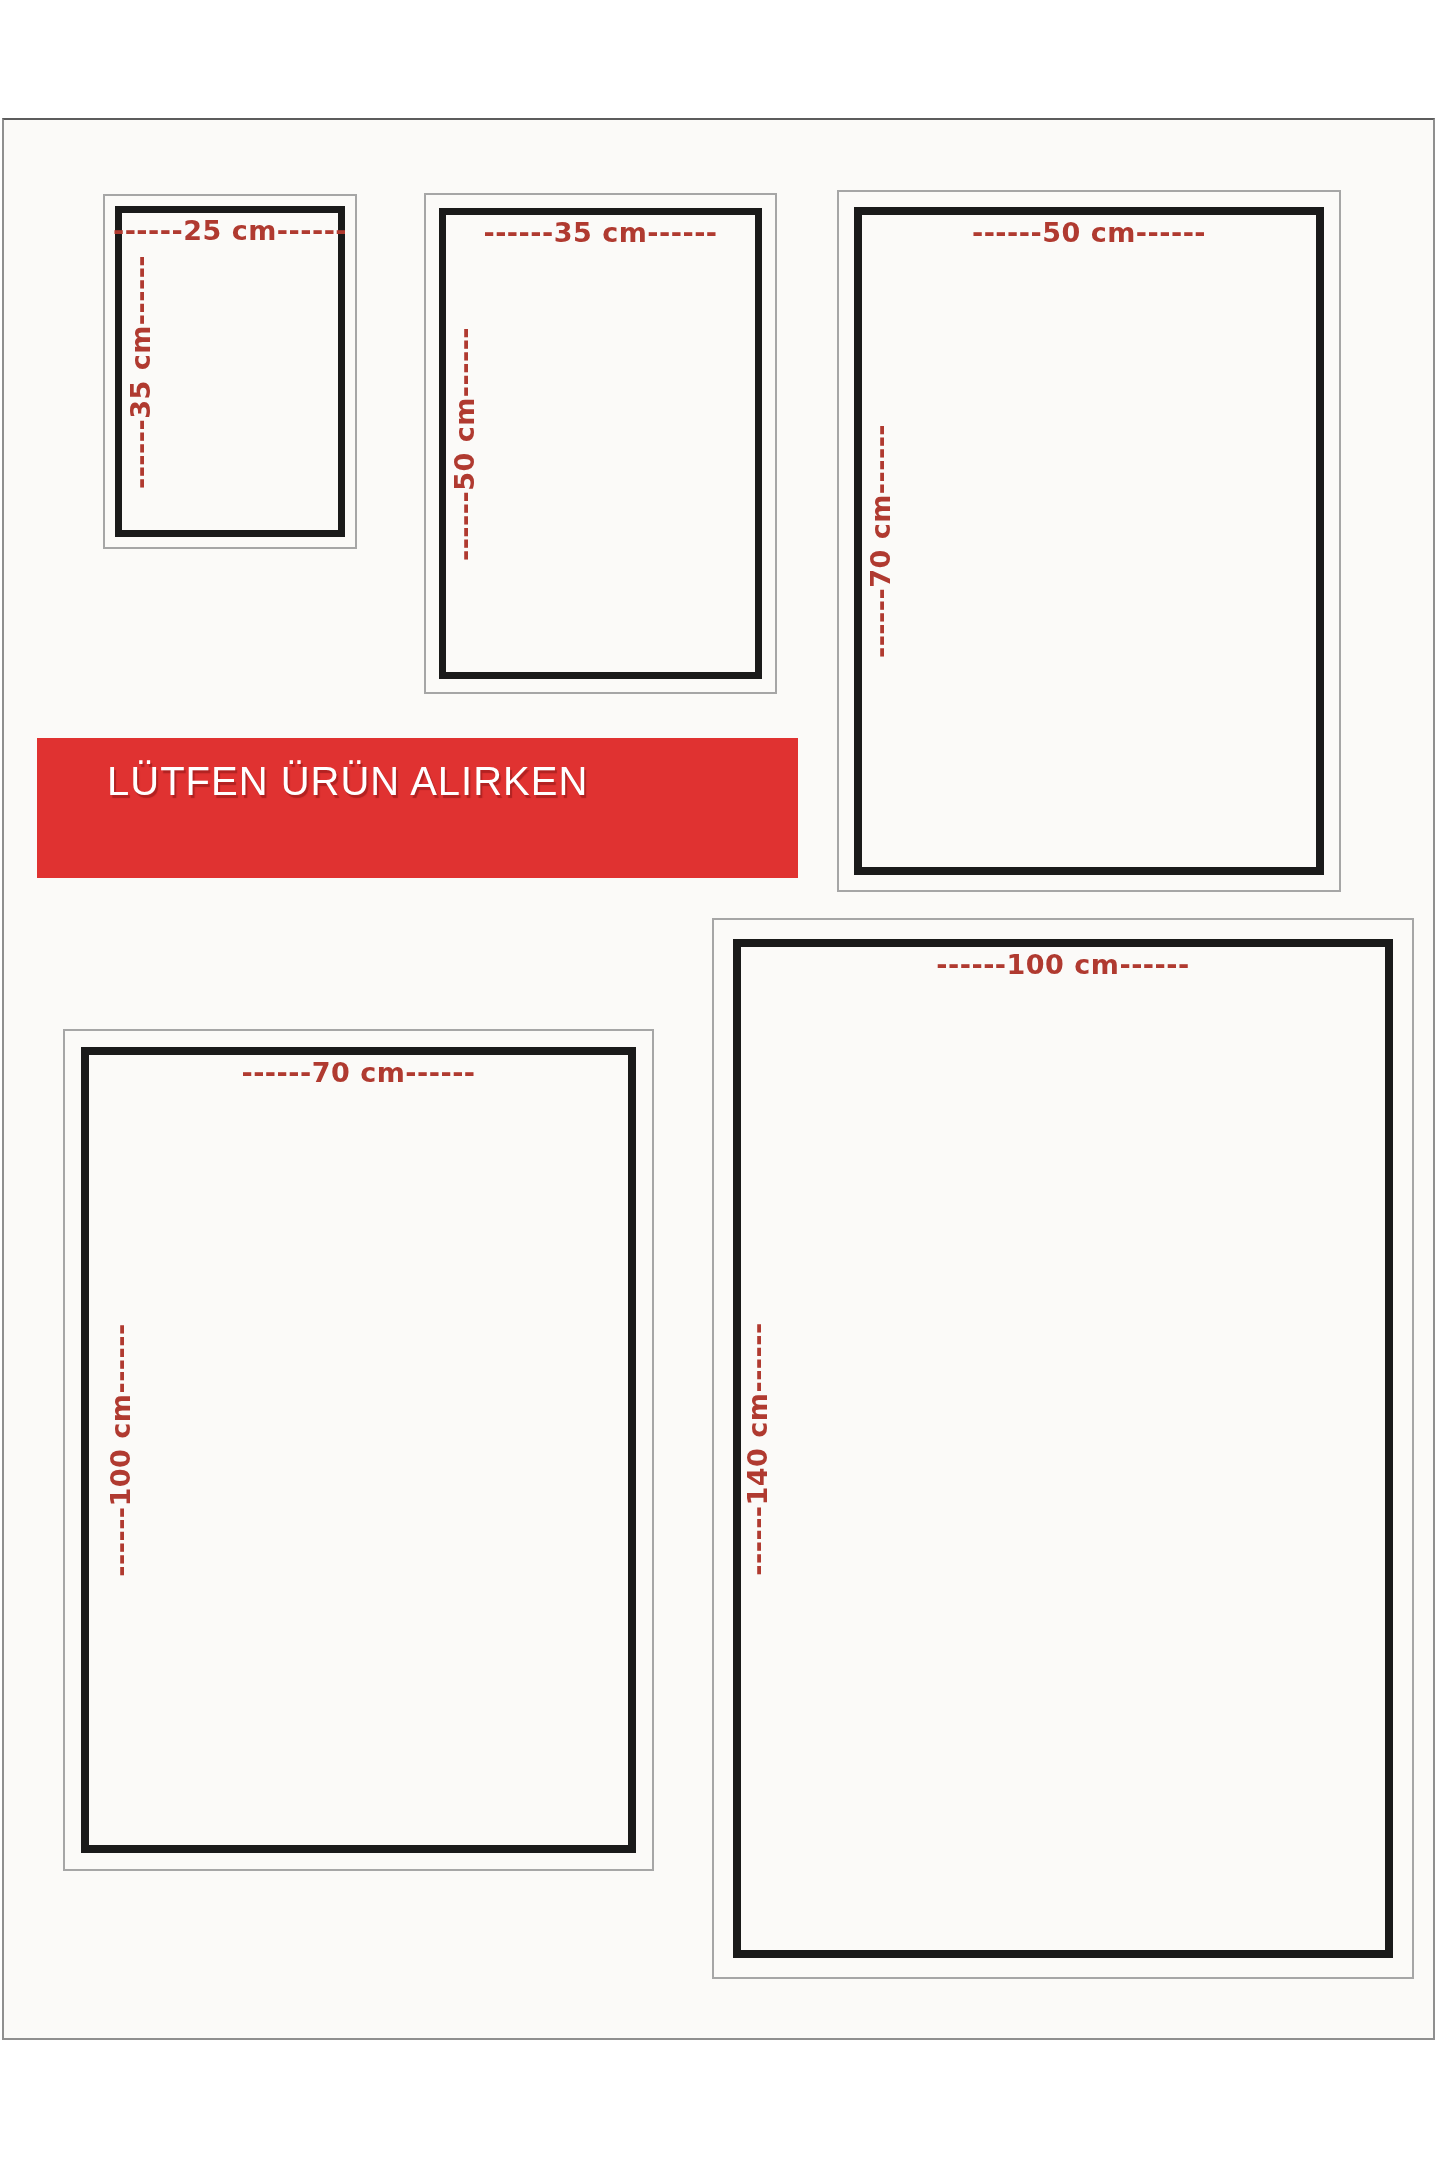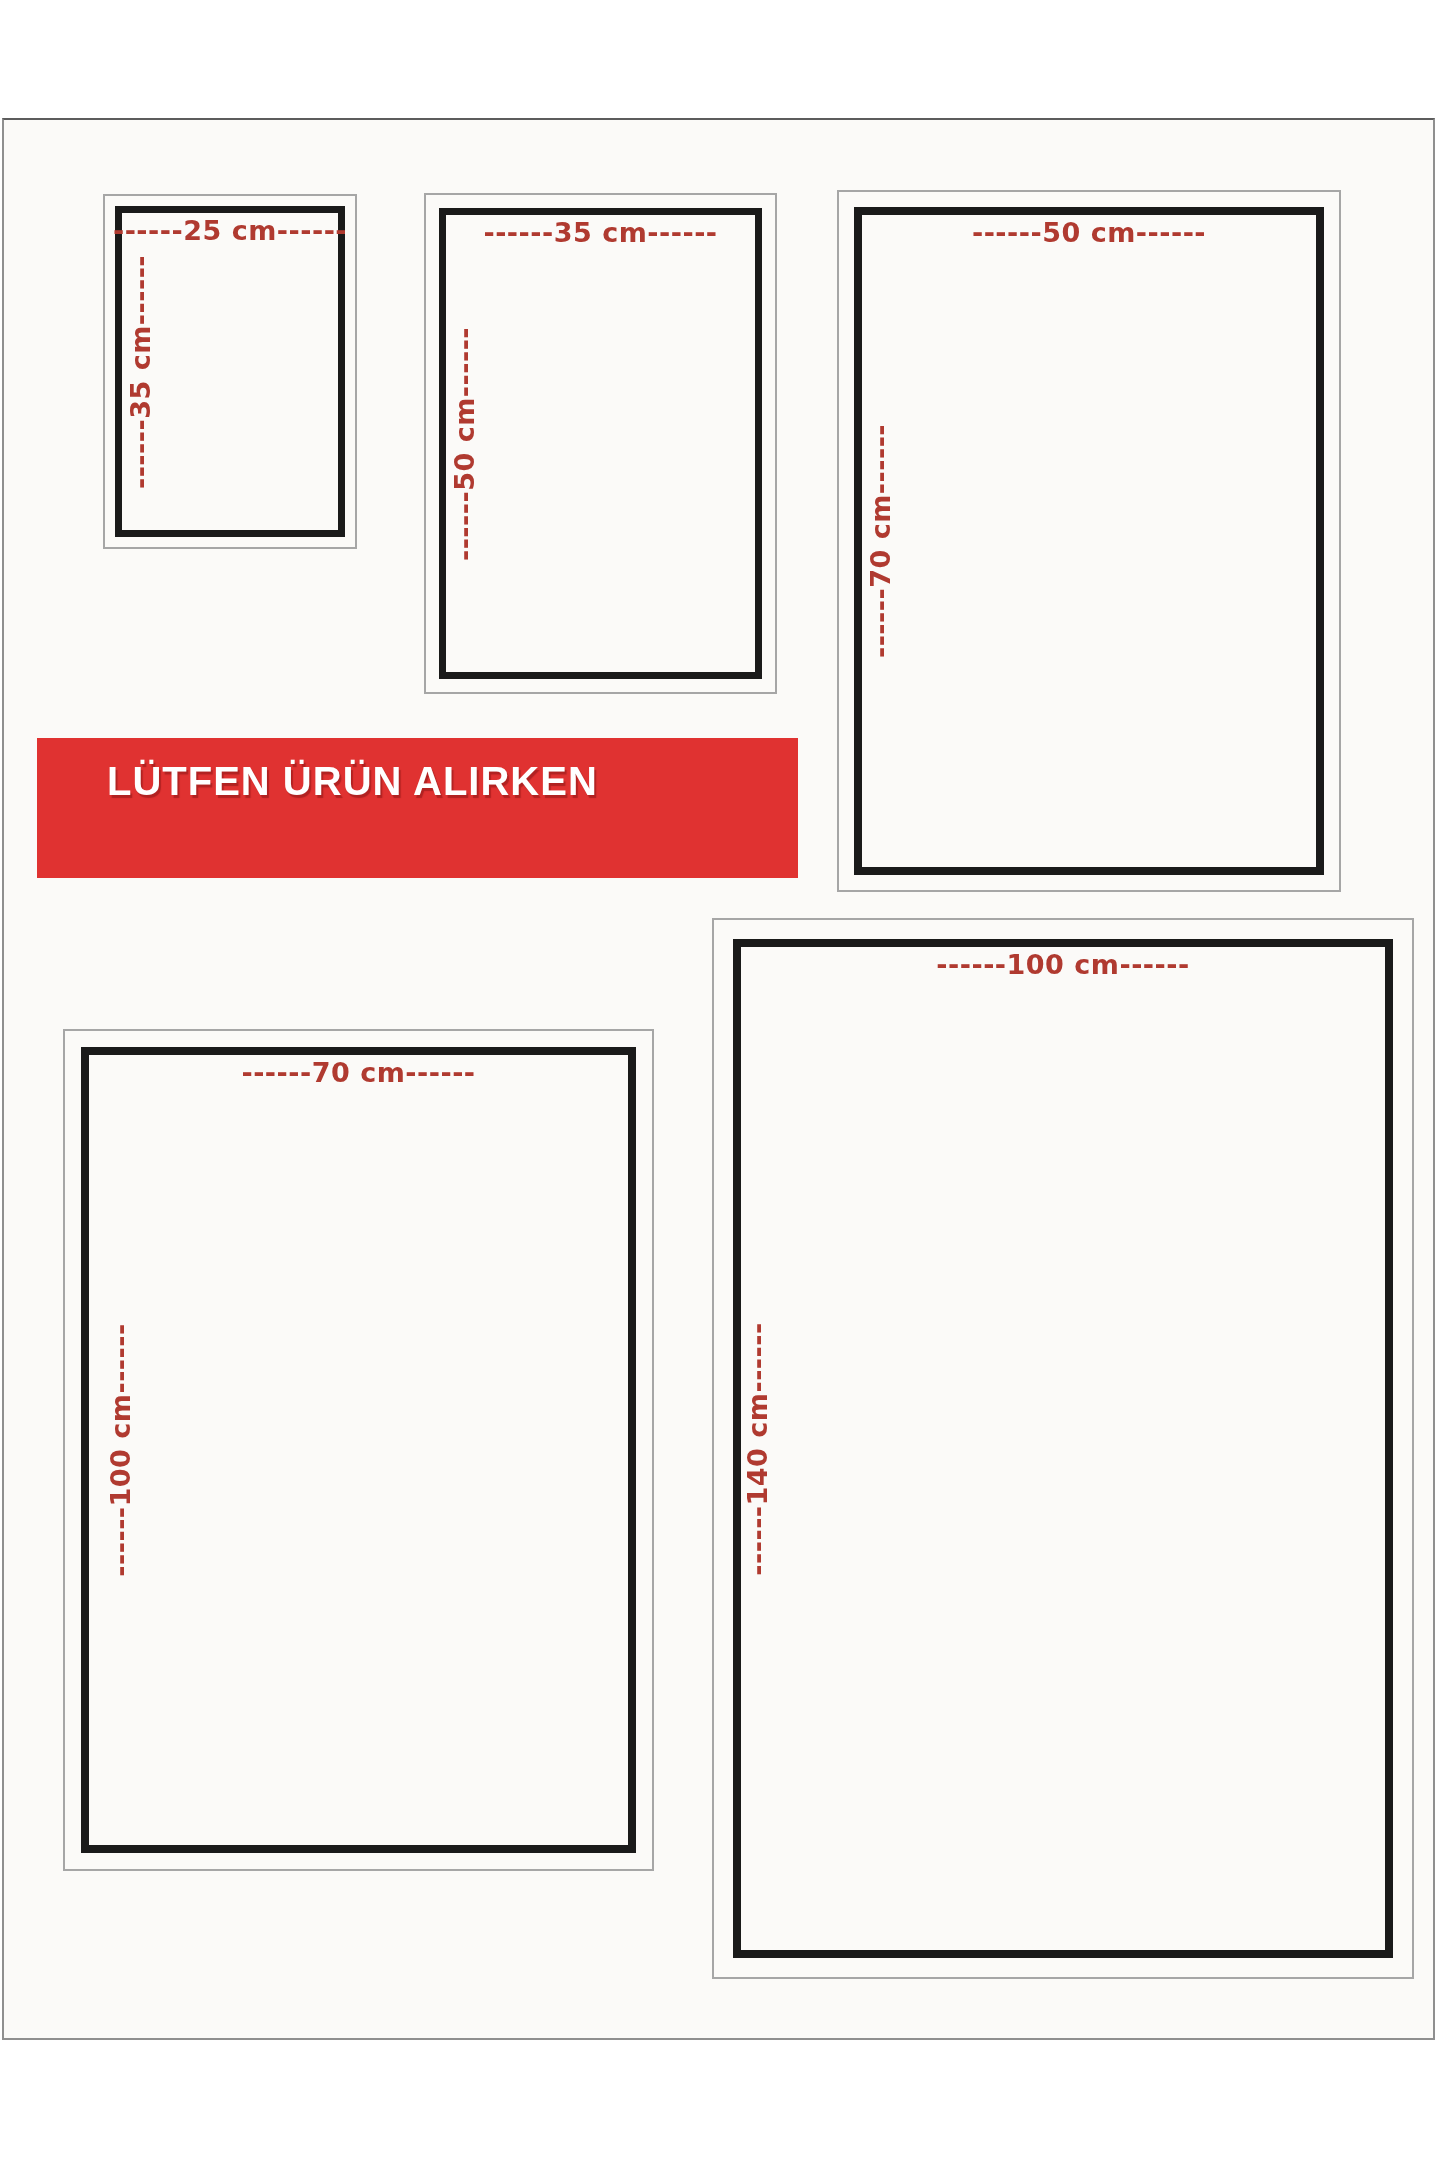--- a/index.html
+++ b/index.html
@@ -75,21 +75,21 @@
 
   .banner {
     position: absolute;
     left: 37px;
     top: 738px;
     width: 761px;
     height: 140px;
     background: var(--banner-bg, #e03231);
     color: #ffffff;
     font-family: "Liberation Sans", "DejaVu Sans", sans-serif;
-    font-weight: bold;
+    font-weight: normal;
     font-size: 40px;
     line-height: 53px;
     padding: 17px 0 0 70px;
     box-sizing: border-box;
     letter-spacing: 1px;
     text-shadow: 2px 3px 1px rgba(120, 15, 15, 0.45);
   }
 </style>
 </head>
 <body>

